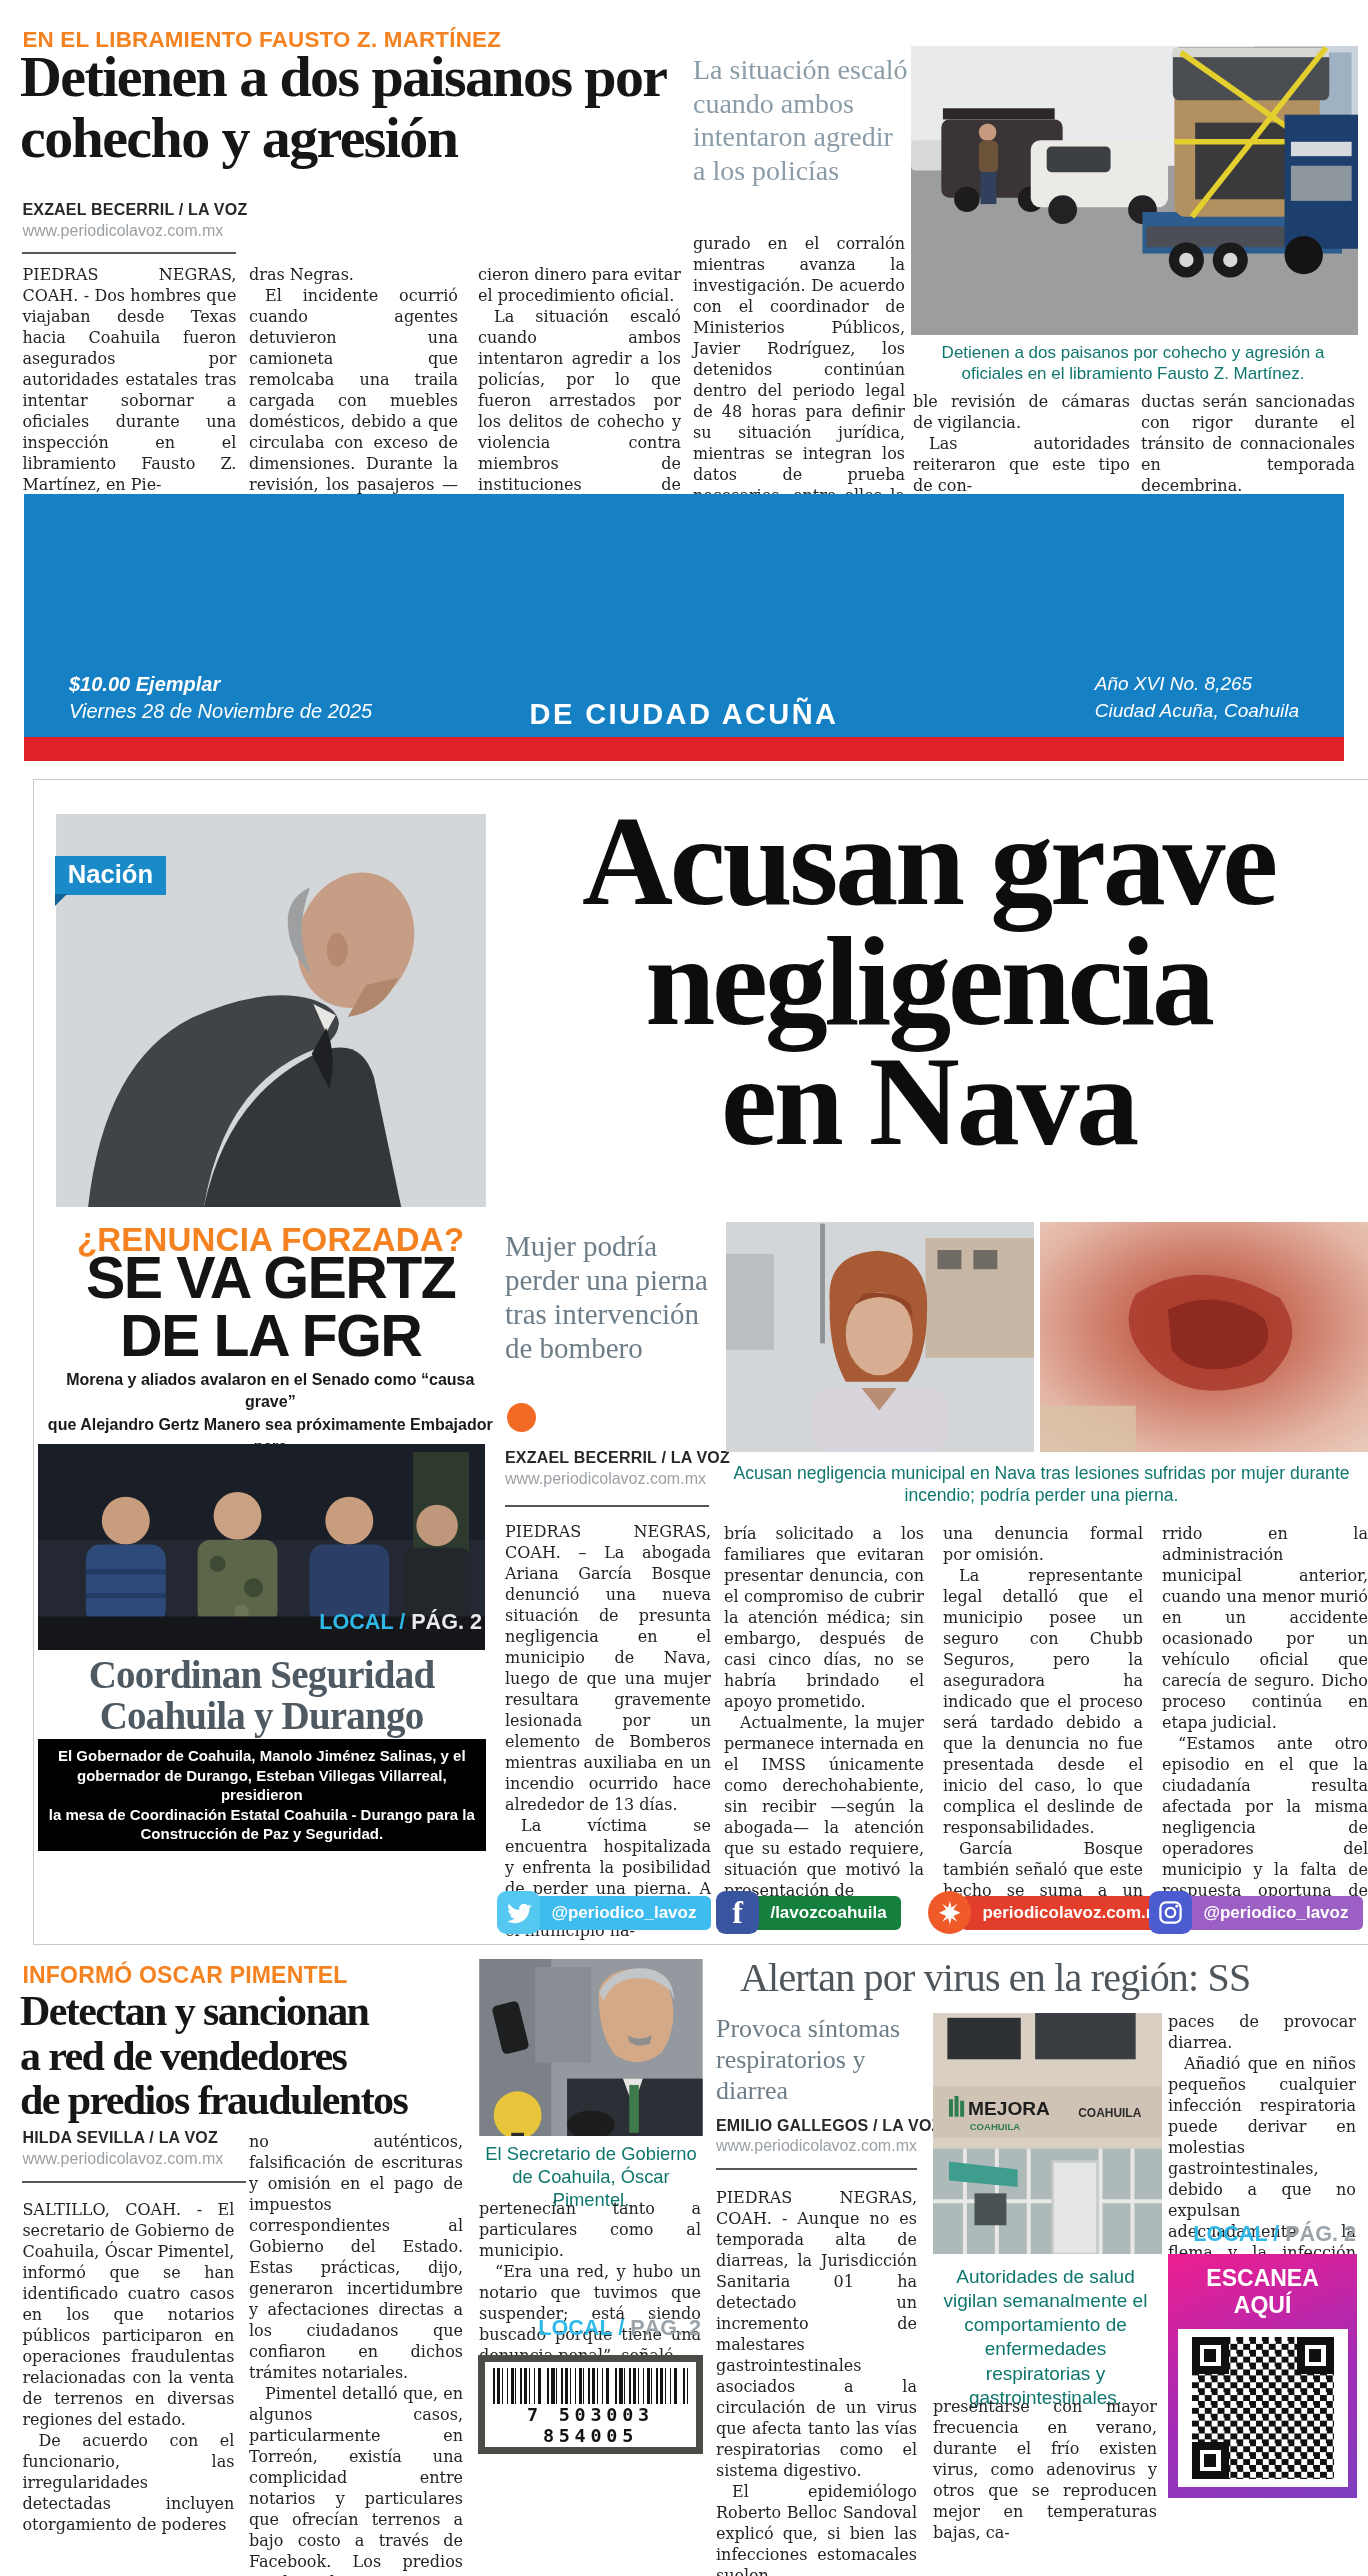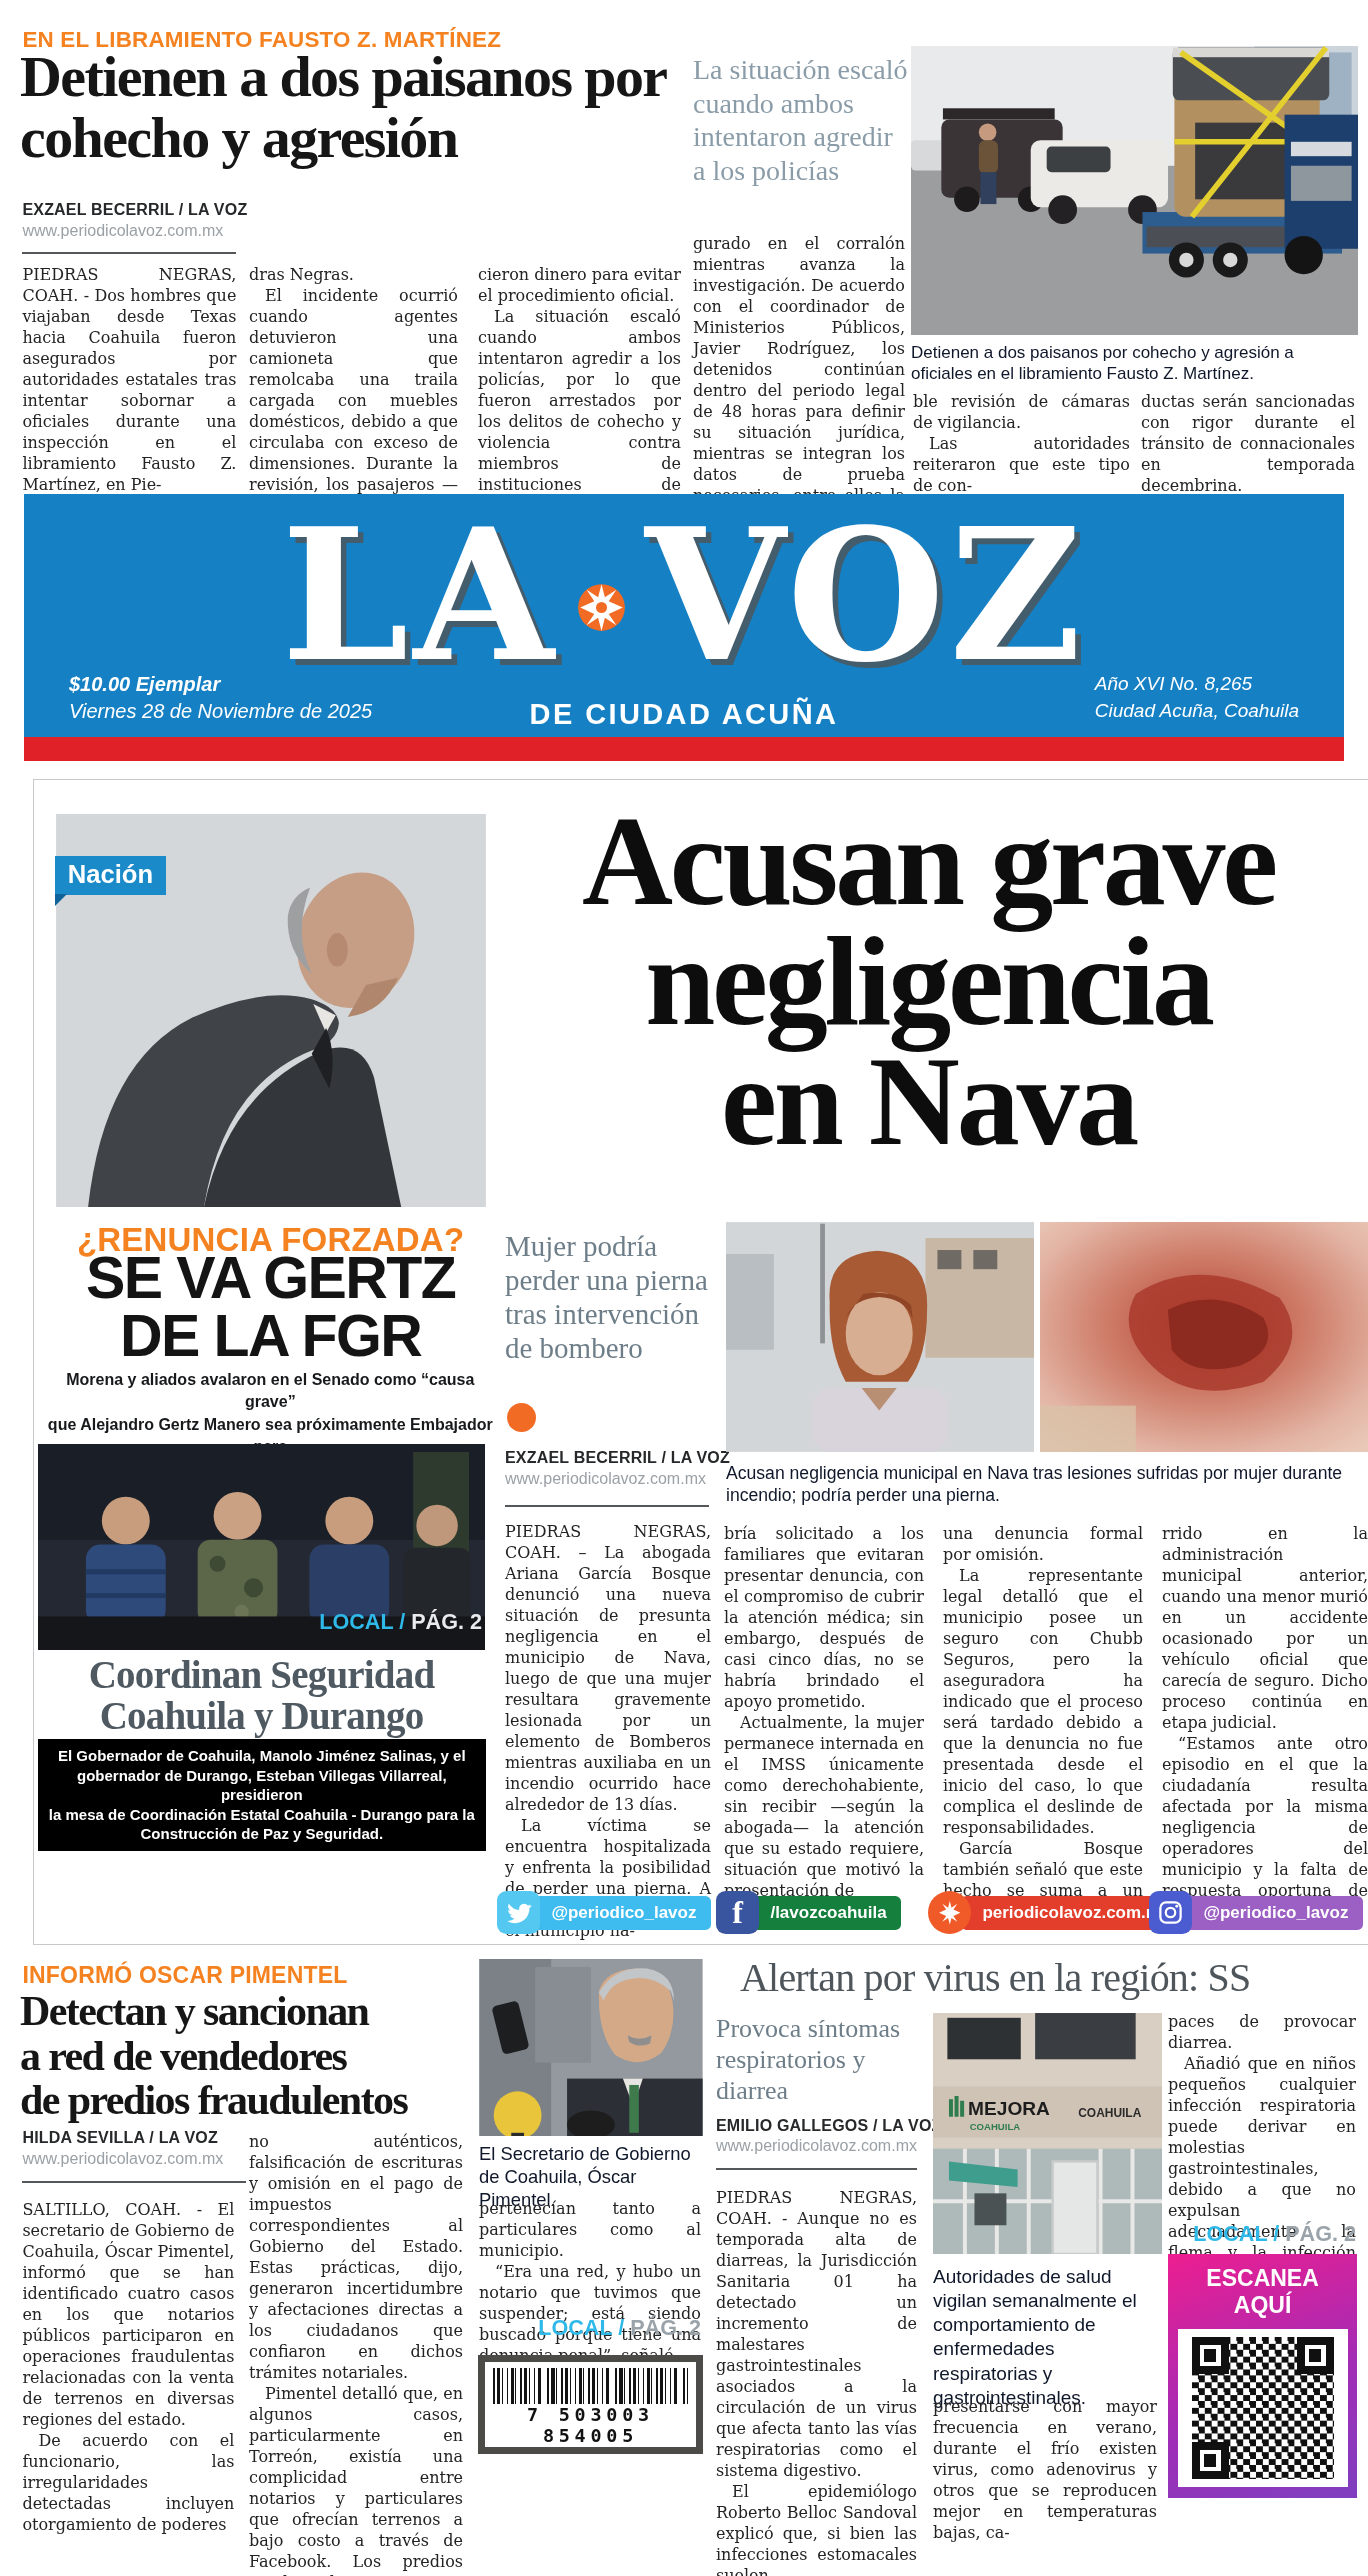--- a/index.html
+++ b/index.html
@@ -9,21 +9,21 @@
 
   
   .kicker{color:#F58220;font-weight:bold;font-size:22.4px;letter-spacing:0.2px;font-family:"Liberation Sans",sans-serif;}
   .headline-serif{font-family:"Liberation Serif",serif;font-weight:bold;color:#161616;letter-spacing:-1.6px;}
   .byline{font-weight:bold;font-size:16px;color:#26282a;letter-spacing:0.2px;}
   .weburl{font-size:16px;color:#9aa0a5;}
   .rule{height:1.6px;background:#55585a;}
   .bodytext{font-family:"DejaVu Serif",serif;font-size:16px;line-height:21px;text-align:justify;
             white-space:pre-line;color:#232323;}
   .pullquote{font-family:"Liberation Serif",serif;font-size:28px;line-height:1.2;color:#8A9CA8;}
-  .caption{font-family:"Liberation Sans",sans-serif;font-size:17px;line-height:1.25;color:#0f172a;}
+  .caption{font-family:"Liberation Sans",sans-serif;font-size:17px;line-height:1.25;color:#0f766e;text-align:center;}
   .subhead-teal{font-family:"Liberation Serif",serif;color:#6E7E89;}
   .local{color:#2FB9E9;font-weight:bold;}
   .slash{color:#2FB9E9;font-weight:bold;}
   .pag{color:#9aa3a9;font-weight:bold;}
   .localpage{font-size:21.6px;font-family:"Liberation Sans",sans-serif;}
 
   
   .masthead{left:24px;top:494px;width:1320px;height:267px;background:#1580C4;}
   .masthead .stripe{position:absolute;left:0;bottom:0;width:100%;height:24px;background:#E02128;}
   .brand{position:absolute;left:0;right:0;top:1.6px;display:flex;justify-content:center;align-items:center;gap:17.6px;}
@@ -130,29 +130,20 @@
       <circle cx="492" cy="262" r="24" fill="#141414"></circle>
     </svg>
     <div class="abs caption" style="left:911px;top:342px;width:444px;">Detienen a dos paisanos por cohecho y agresión a oficiales en el libramiento Fausto Z. Martínez.</div>
 
     <div class="abs bodytext" style="left:913px;top:391px;width:217px;">ble revisión de cámaras de vigilancia.
  Las autoridades reiteraron que este tipo de con-</div>
     <div class="abs bodytext" style="left:1141px;top:391px;width:214px;">ductas serán sancionadas con rigor durante el tránsito de connacionales en temporada decembrina.</div>
   </section>
 
   <header class="abs masthead">
-    <div class="brand">
-      <span class="word">LA</span>
-      <svg width="51" height="51" viewBox="0 0 24 24" style="margin-top:24px;">
-        <circle cx="12" cy="12" r="11" fill="#F26B24"></circle>
-        <path d="M12 1l1.6 6.2L19 3.6l-3.6 5.4L22 12l-6.6 3 3.6 5.4-5.4-3.6L12 23l-1.6-6.2L5 20.4l3.6-5.4L2 12l6.6-3L5 3.6l5.4 3.6z" fill="#ffffff"></path>
-        <circle cx="12" cy="12" r="2.6" fill="#F26B24"></circle>
-      </svg>
-      <span class="word">VOZ</span>
-    </div>
     <div class="m-sub">DE CIUDAD ACUÑA</div>
     <div class="m-left">
       <div><b>$10.00 Ejemplar</b></div>
       <div>Viernes 28 de Noviembre de 2025</div>
     </div>
     <div class="m-right">
       <div>Año XVI No.  8,265</div>
       <div>Ciudad Acuña, Coahuila</div>
     </div>
     <div class="stripe"></div>

